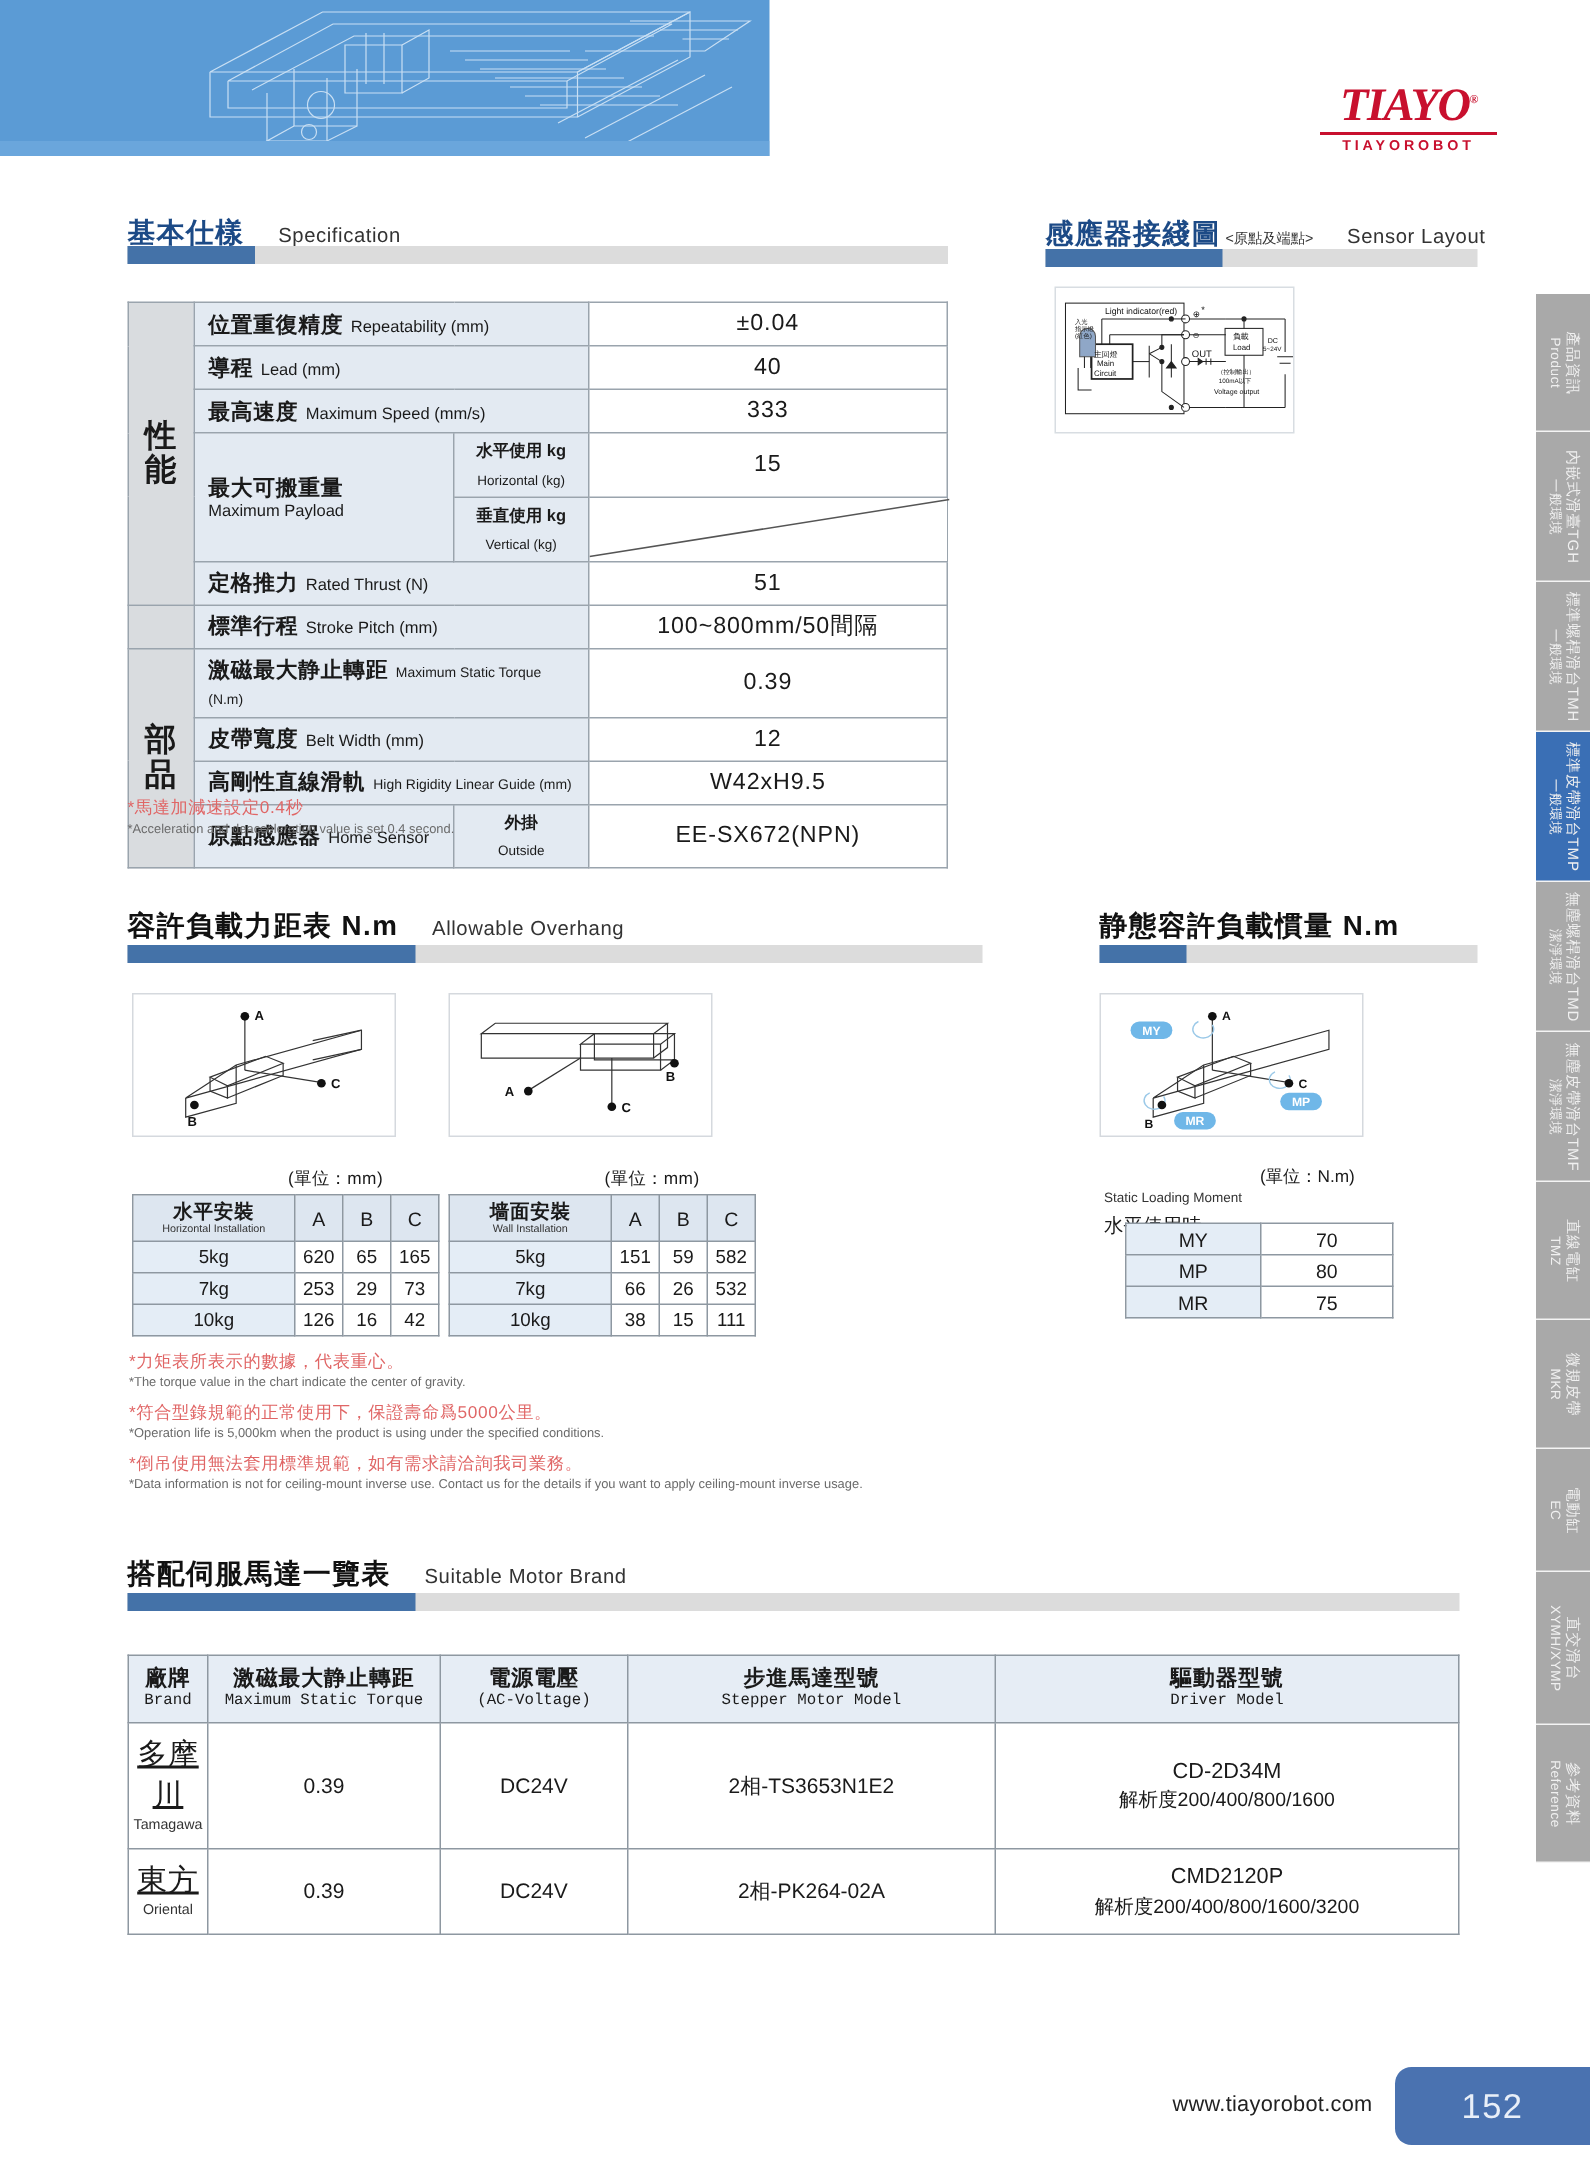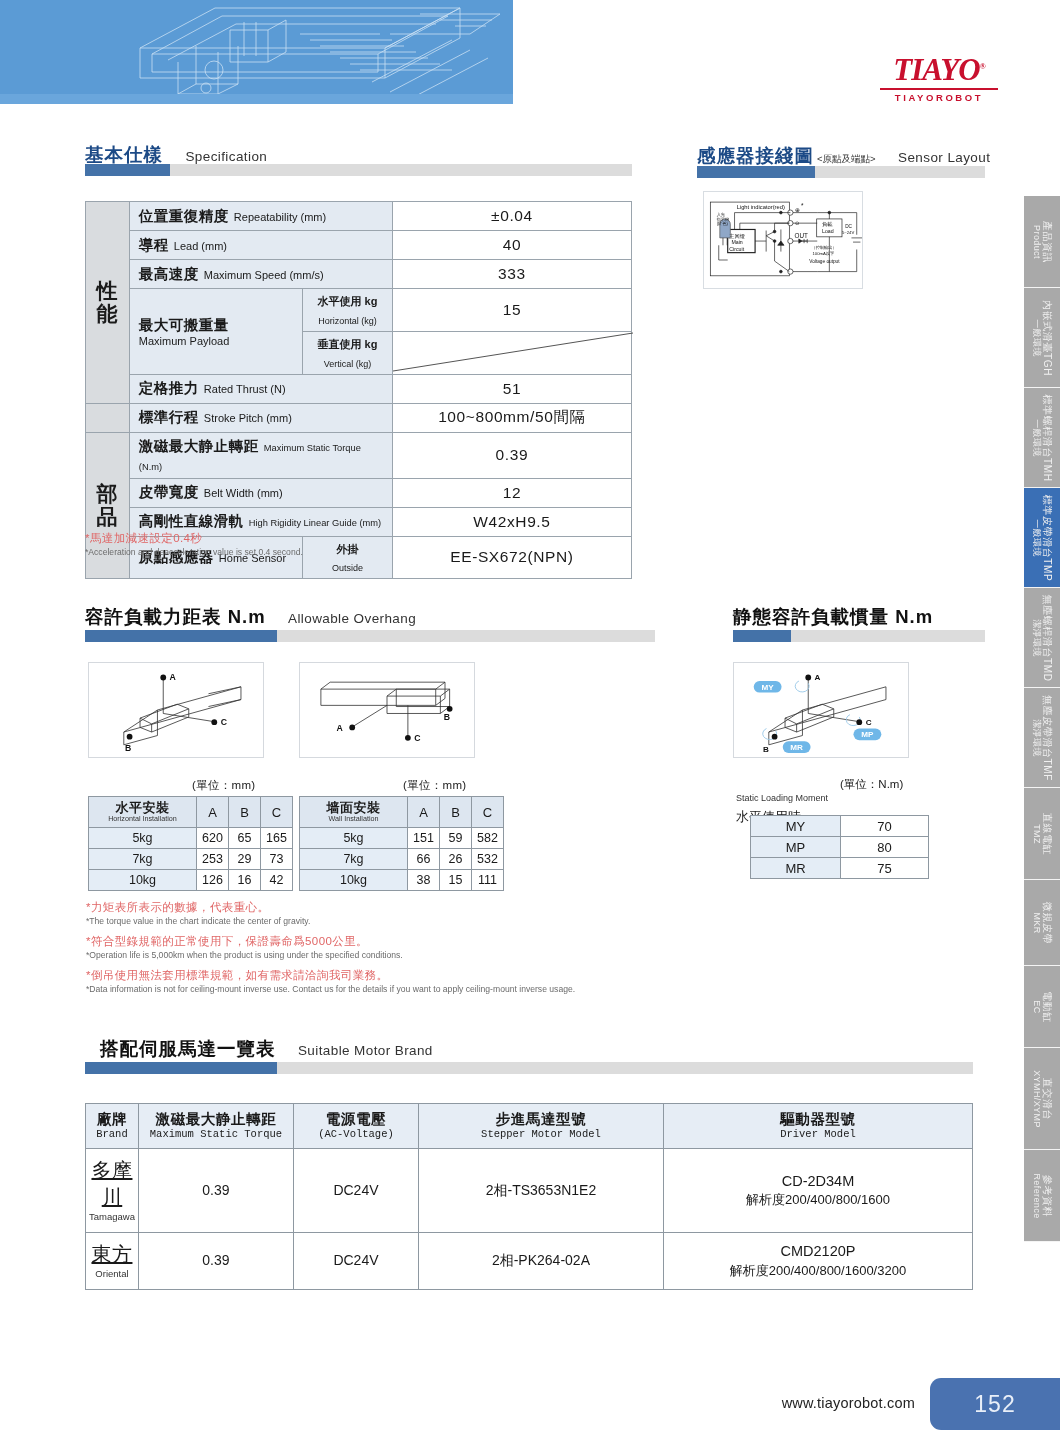--- a/index.html
+++ b/index.html
@@ -535,21 +535,21 @@
     <td class="k">MP</td>
     <td class="v">80</td>
   </tr>
   <tr>
     <td class="k">MR</td>
     <td class="v">75</td>
   </tr>
 </tbody>
   </table>
 
-<div class="sec-title" style="left:100px; top:1036px;">
+<div class="sec-title" style="left:85px; top:1036px;">
   <span class="cn">搭配伺服馬達一覽表</span>
   <span class="en">Suitable Motor Brand</span>
 </div>
 <div class="bar" style="left:85px; top:1062px; width:888px;">
   <div class="fill" style="width:192px;"></div>
 </div>
 
 <table class="motor">
   <thead>
     <tr>

